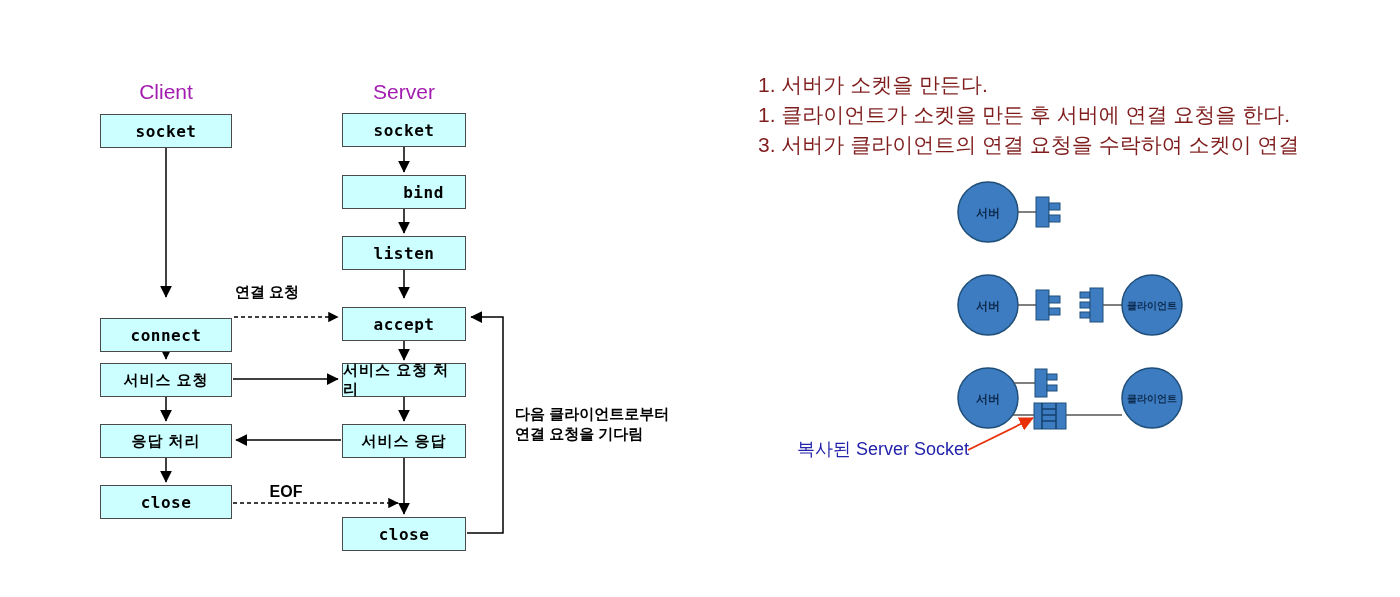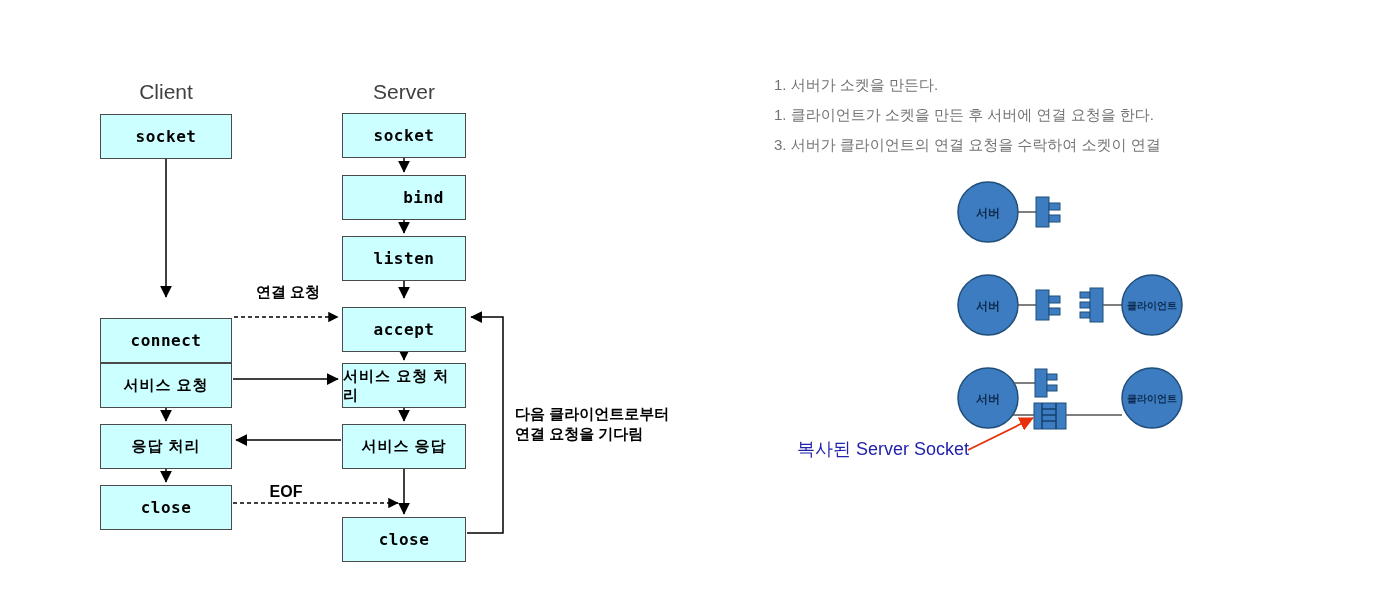--- a/index.html
+++ b/index.html
@@ -2,37 +2,37 @@
 <html><head>
 <meta charset="utf-8">
 <style>
   html,body{margin:0;padding:0;background:#ffffff;}
   .canvas{
     position:relative;width:1400px;height:597px;background:#ffffff;overflow:hidden;
     font-family:"Liberation Sans",sans-serif;
   }
   .overlay{position:absolute;left:0;top:0;width:1400px;height:597px;pointer-events:none;}
   .box{
-    position:absolute;height:45px;background:#ccffff;border:1px solid #4a4a4a;
+    position:absolute;height:34px;background:#ccffff;border:1px solid #4a4a4a;
     display:flex;align-items:center;justify-content:center;
     font-weight:bold;color:#000;box-sizing:border-box;z-index:2;
   }
   .cbox{left:100px;width:132px;}
   .sbox{left:342px;width:124px;}
   .mono{font-family:"DejaVu Sans Mono","Liberation Mono",monospace;font-size:16px;letter-spacing:0.5px;}
   .kr{font-family:"Liberation Sans",sans-serif;font-size:15px;letter-spacing:1px;}
   .col-title{
-    position:absolute;top:80px;text-align:center;color:#404040;
+    position:absolute;top:80px;text-align:center;color:#a21caf;
     font-size:21px;font-weight:500;z-index:2;
   }
   .edge-label{position:absolute;color:#000;z-index:2;}
-  .lbl-connect-req{left:244px;top:283px;width:88px;text-align:center;font-size:15px;font-weight:600;}
+  .lbl-connect-req{left:223px;top:283px;width:88px;text-align:center;font-size:15px;font-weight:600;}
   .lbl-eof{left:262px;top:483px;width:48px;text-align:center;font-size:16px;font-weight:bold;}
   .lbl-wait{left:515px;top:404px;font-size:15px;font-weight:600;line-height:20px;}
-  .notes{position:absolute;left:774px;top:70px;z-index:2;color:#737373;font-size:15px;line-height:30px;}
+  .notes{position:absolute;left:758px;top:70px;z-index:2;color:#7f1d1d;font-size:21px;line-height:30px;}
   .notes div{white-space:nowrap;}
   .lbl-copied{position:absolute;left:797px;top:437px;font-size:18px;color:#2222aa;z-index:2;white-space:nowrap;}
 </style>
 </head>
 <body>
 
 <div class="canvas">
 
   <svg class="overlay" viewBox="0 0 1400 597">
     <defs>

